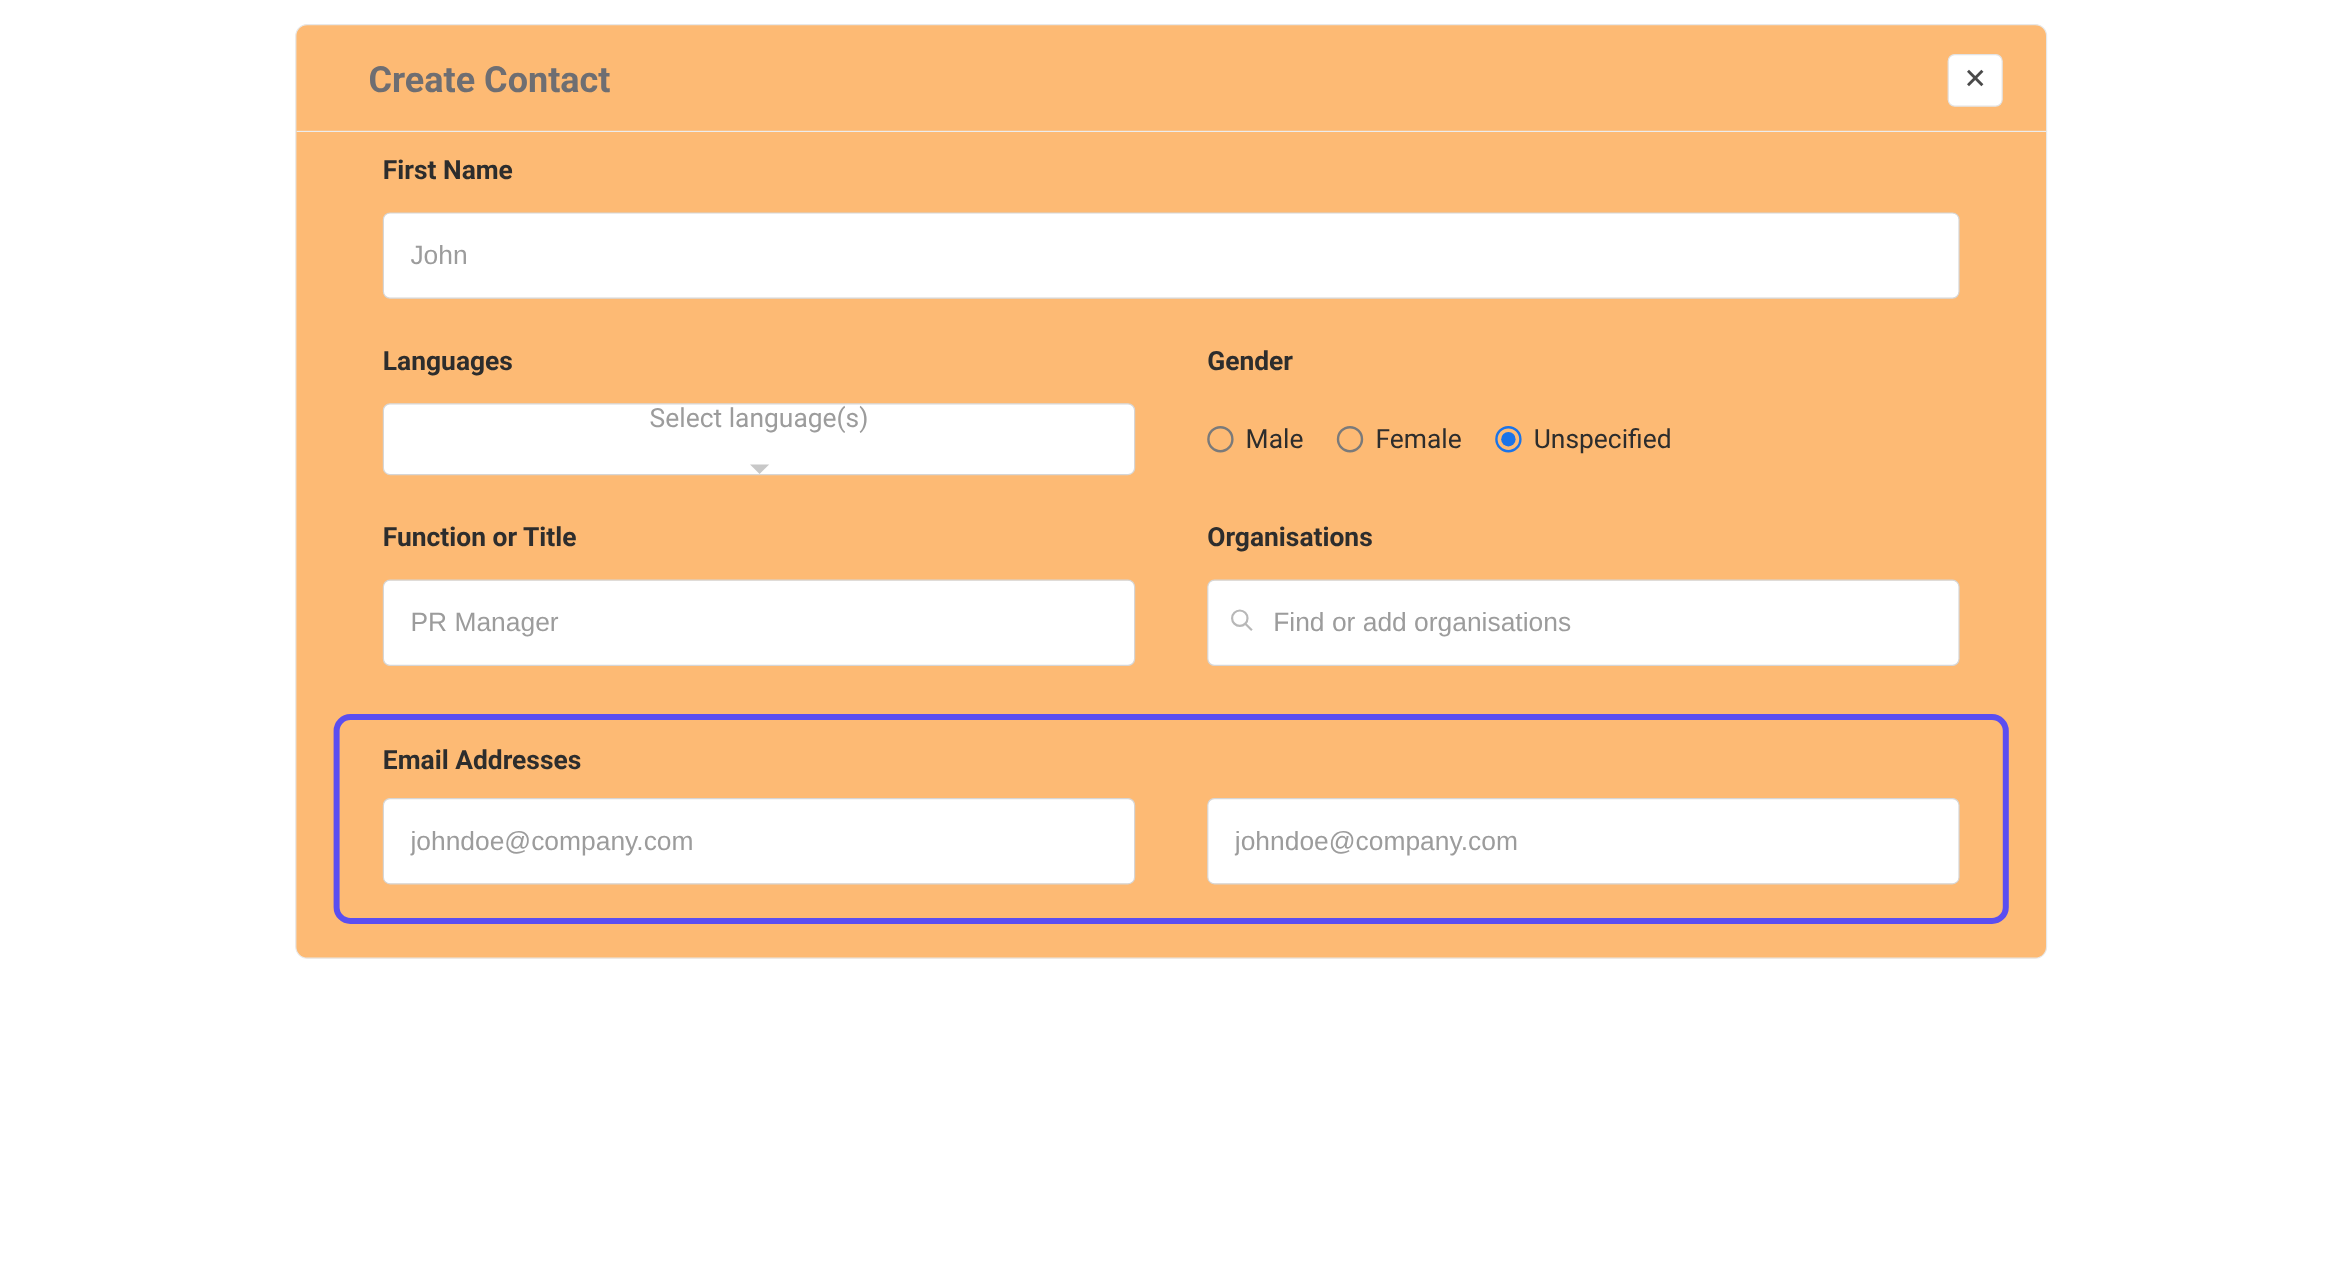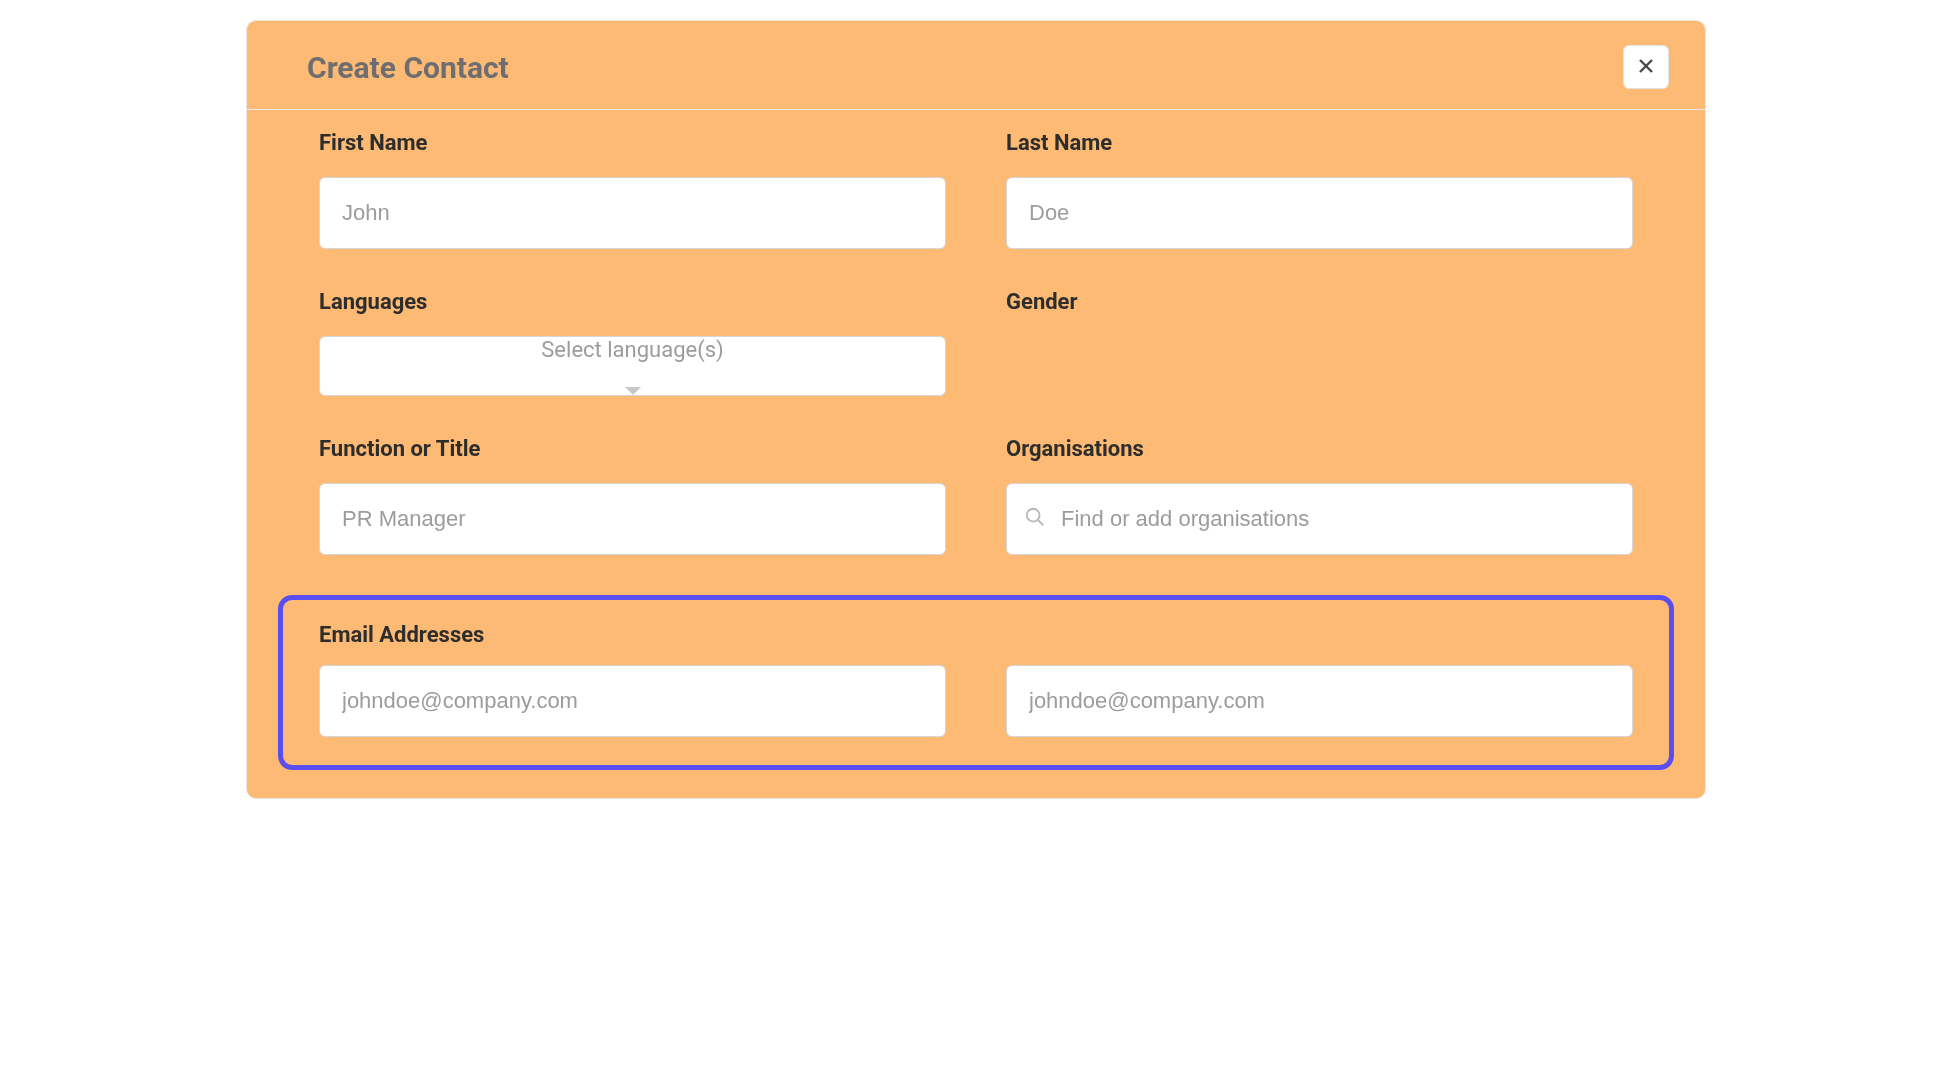--- a/index.html
+++ b/index.html
@@ -197,36 +197,48 @@
     </button>
   </div>
 
   <div class="modal-body">
 
     <div class="row">
       <div class="col">
         <label class="field-label">First Name</label>
         <input class="input" type="text" placeholder="John" style="">
       </div>
-      <div class="col">
-        <label class="field-label">Last Name</label>
-        <input class="input" type="text" placeholder="Doe" style="">
-      </div>
     </div>
 
     <div class="row">
       <div class="col">
         <label class="field-label">Languages</label>
         <div class="select">
           <span>Select language(s)</span>
           <span class="select-caret"></span>
         </div>
       </div>
       <div class="col">
         <label class="field-label">Gender</label>
+        <div class="radio-group">
+          <div class="radio-item">
+            <span class="radio-circle"></span>
+            <span class="radio-label">Male</span>
+          </div>
+          <div class="radio-item">
+            <span class="radio-circle"></span>
+            <span class="radio-label">Female</span>
+          </div>
+          <div class="radio-item">
+            <span class="radio-circle selected">
+              <span class="radio-dot"></span>
+            </span>
+            <span class="radio-label">Unspecified</span>
+          </div>
+        </div>
       </div>
     </div>
 
     <div class="row">
       <div class="col">
         <label class="field-label">Function or Title</label>
         <input class="input" type="text" placeholder="PR Manager" style="">
       </div>
       <div class="col">
         <label class="field-label">Organisations</label>

